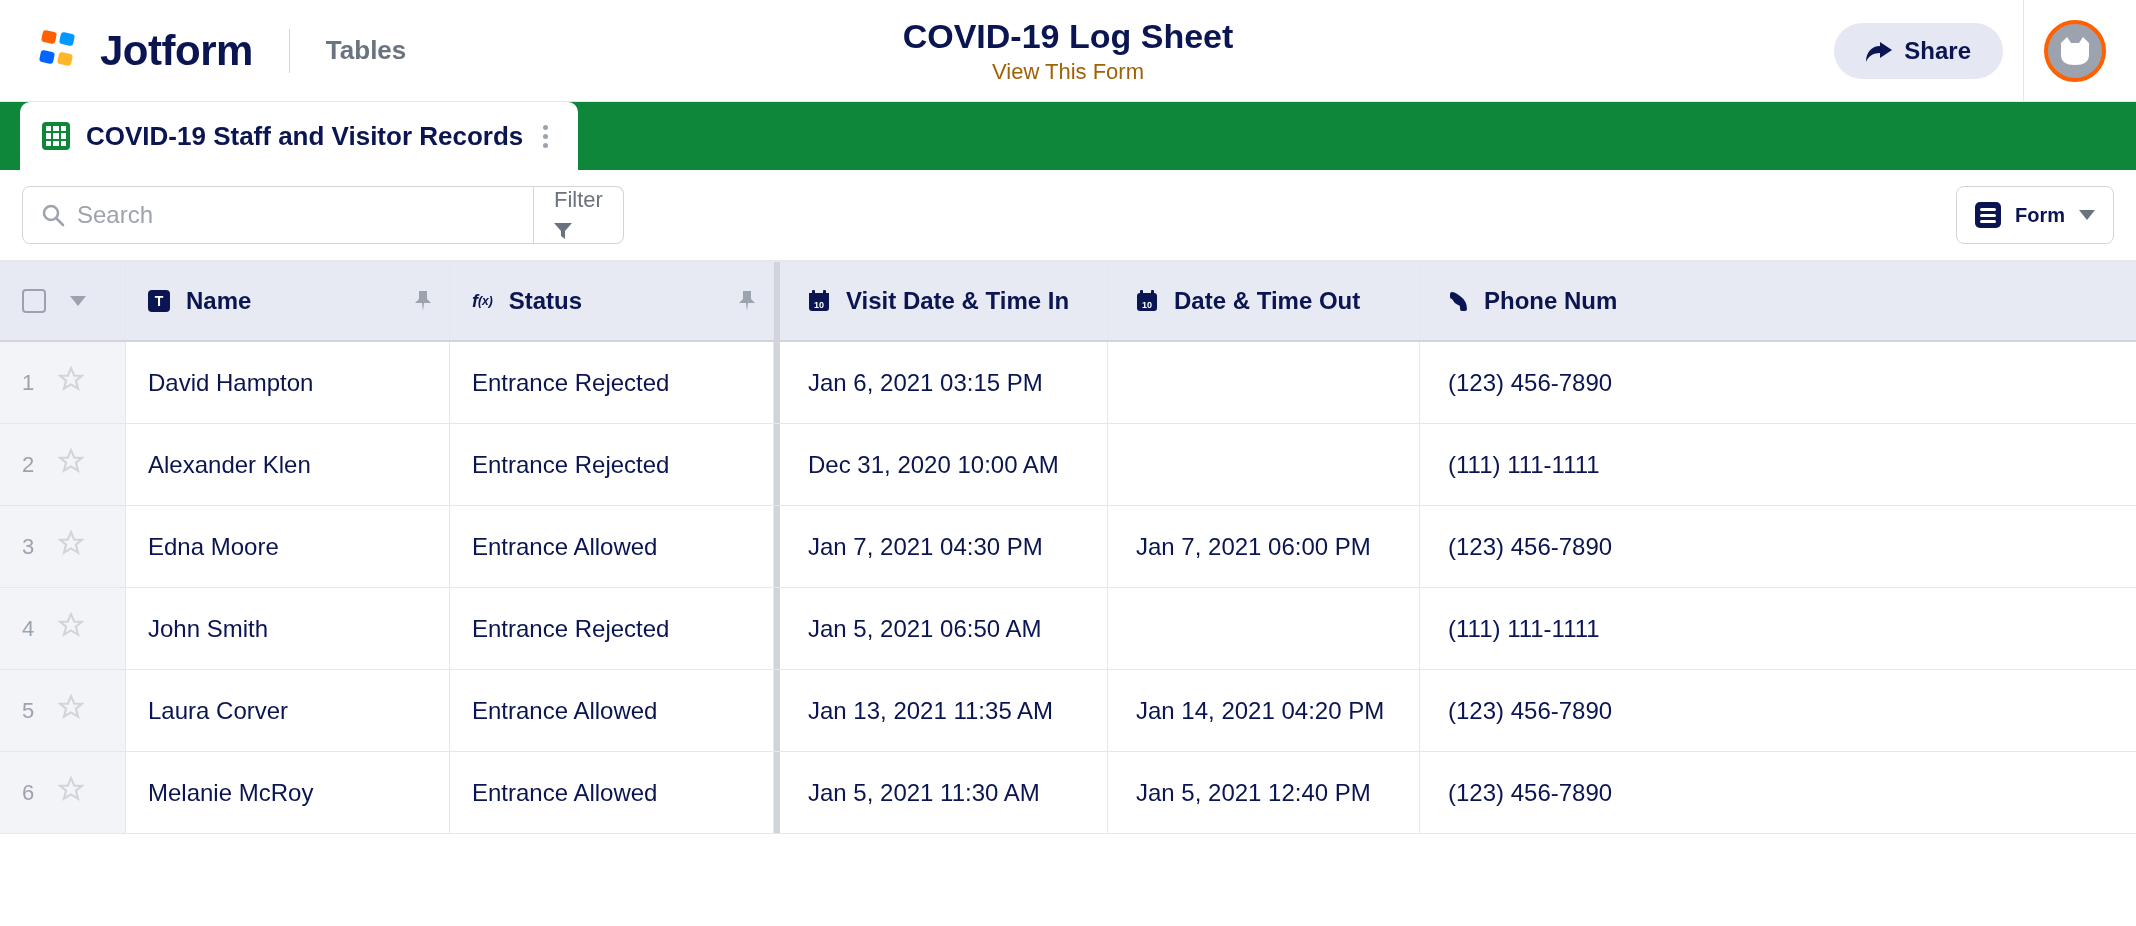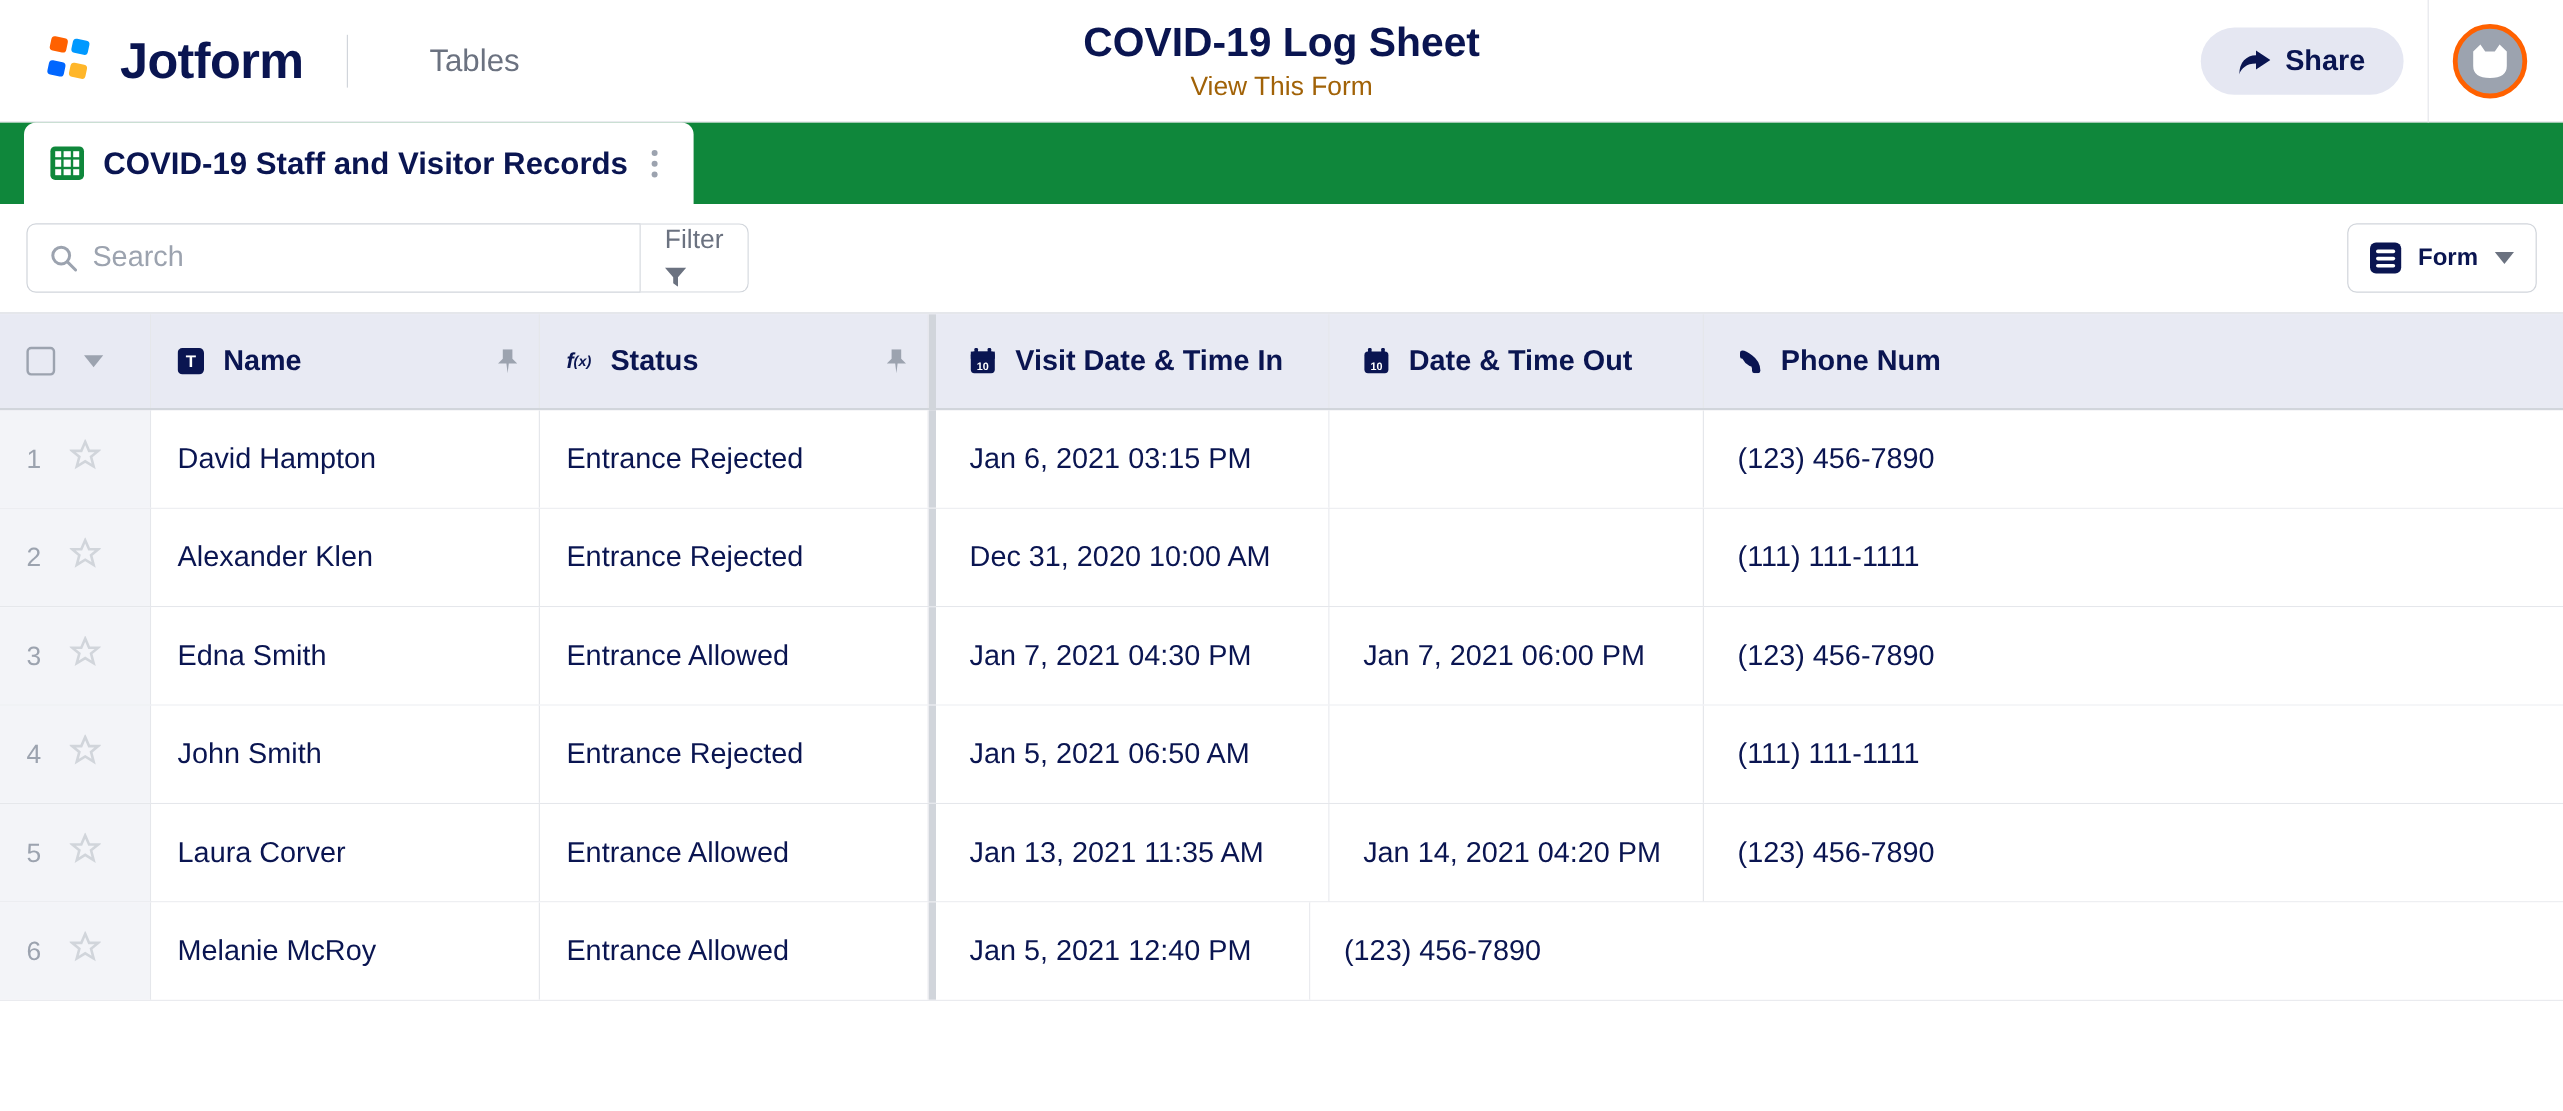--- a/index.html
+++ b/index.html
@@ -35,22 +35,21 @@
 }
 .logo-divider {
   width: 1px;
   height: 44px;
   background: #d1d5db;
   margin: 0 26px;
 }
 .tables-label {
   font-size: 26px;
   color: #6b7280;
-  font-weight: 400;
-  margin-left: 32px;
+  font-weight: 700;
 }
 .title-section {
   position: absolute;
   left: 50%;
   transform: translateX(-50%);
   text-align: center;
 }
 .title-main {
   font-size: 34px;
   font-weight: 700;
@@ -521,21 +520,21 @@
   <div class="row">
     <div class="cell cell-rownum">
       <span>3</span>
       <span class="star">
         <svg width="26" height="26" viewBox="0 0 24 24">
               <path d="M12 2 L15 9 L22 9 L16.5 13.5 L18.5 21 L12 17 L5.5 21 L7.5 13.5 L2 9 L9 9 Z" fill="none" stroke="#d1d5db" stroke-width="2"></path>
             </svg>
       </span>
     </div>
     <div class="cell cell-name">
-          <span>Edna Smith</span>
+          <span>Edna Moore</span>
         </div>
     <div class="cell cell-status">
           <span>Entrance Allowed</span>
         </div>
     <div class="separator-thick"></div>
     <div class="cell cell-timein">
           <span>Jan 7, 2021 04:30 PM</span>
         </div>
     <div class="cell cell-timeout">
           <span>Jan 7, 2021 06:00 PM</span>
@@ -608,20 +607,23 @@
             </svg>
       </span>
     </div>
     <div class="cell cell-name">
           <span>Melanie McRoy</span>
         </div>
     <div class="cell cell-status">
           <span>Entrance Allowed</span>
         </div>
     <div class="separator-thick"></div>
+    <div class="cell cell-timein">
+          <span>Jan 5, 2021 11:30 AM</span>
+        </div>
     <div class="cell cell-timeout">
           <span>Jan 5, 2021 12:40 PM</span>
         </div>
     <div class="cell cell-phone">
           <span>(123) 456-7890</span>
         </div>
   </div>
 </div>
 
 </div>

